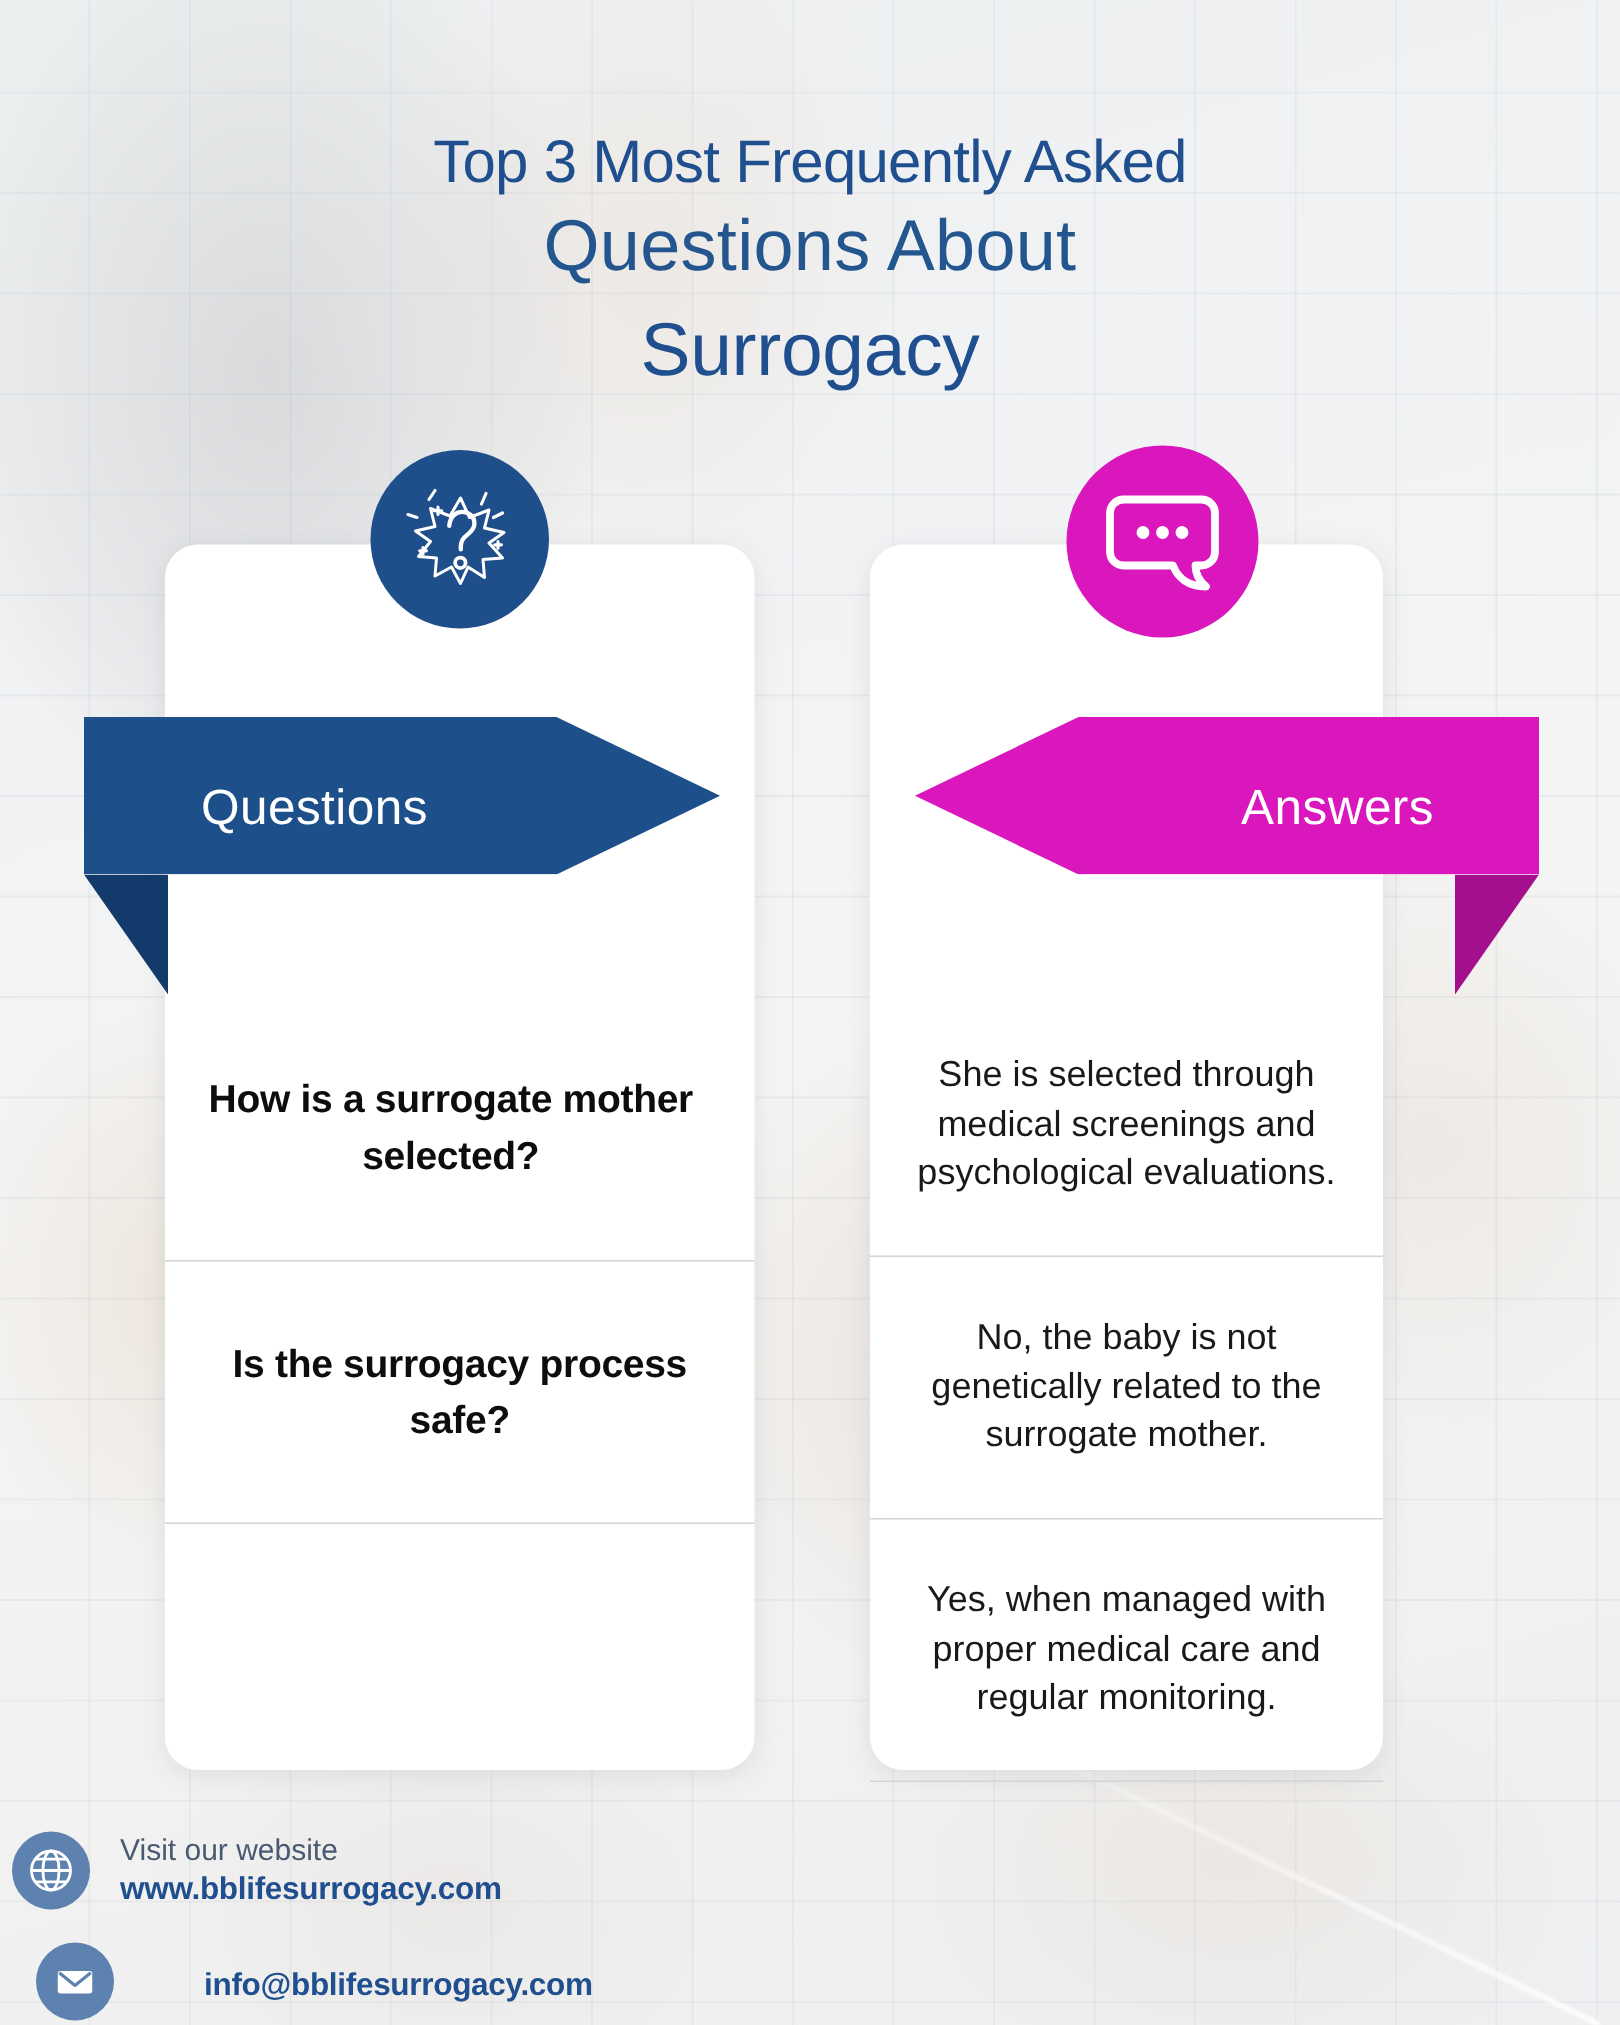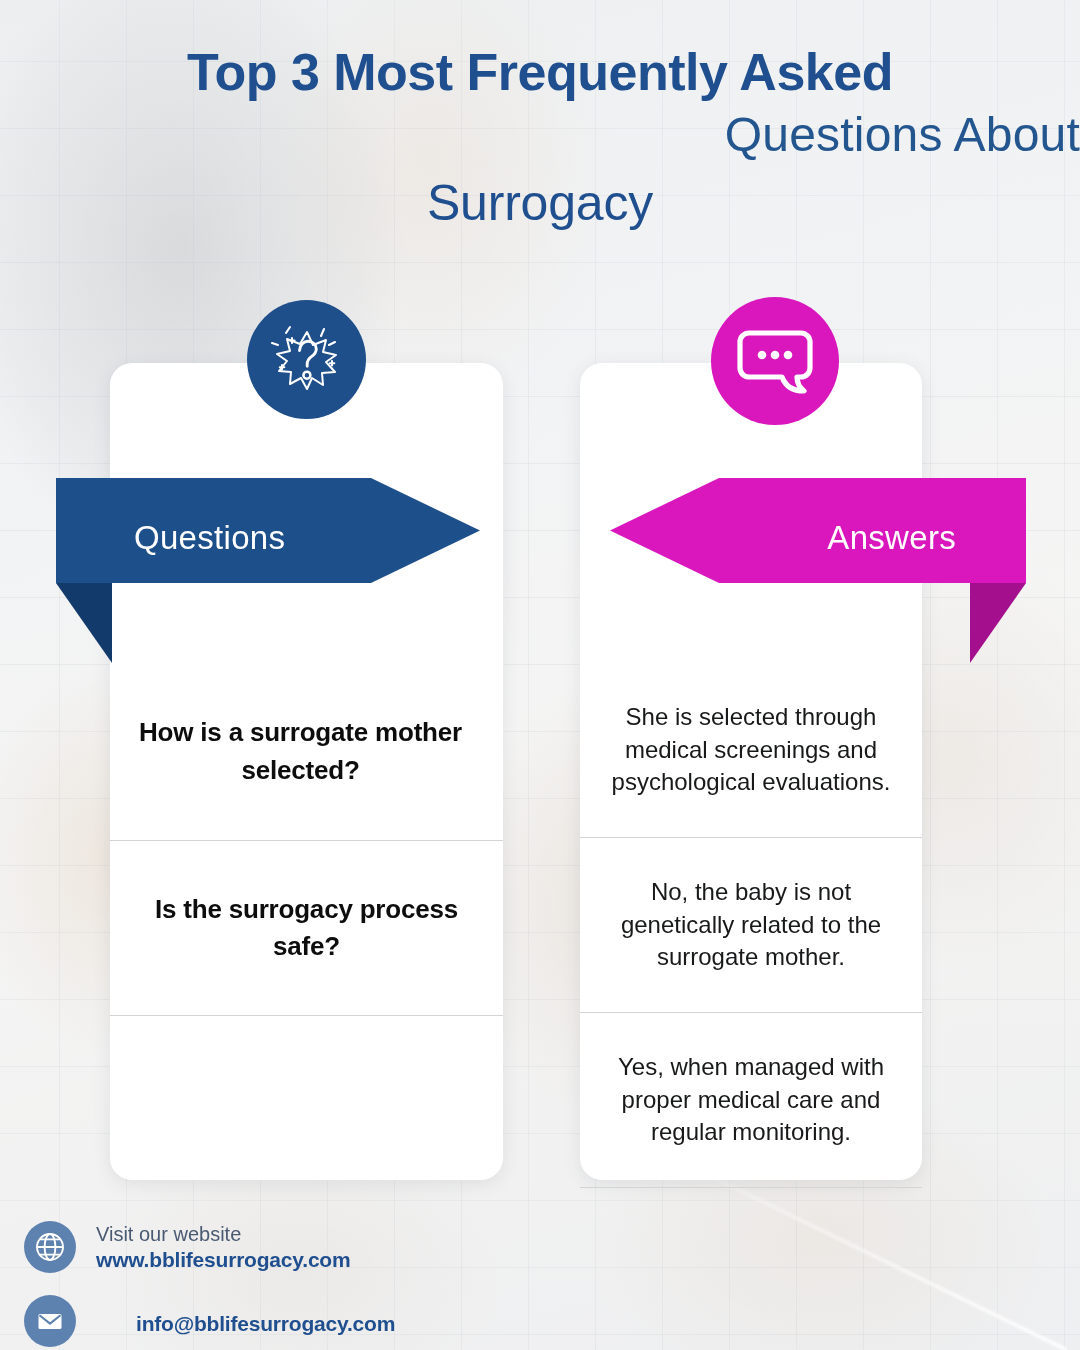--- a/index.html
+++ b/index.html
@@ -44,26 +44,26 @@
     transform:rotate(26deg); transform-origin:0 0;
     filter:blur(1.2px);
   }
 
   
   #title-block {
     position:absolute; top:44px; left:0; width:1080px;
     text-align:center; z-index:3;
   }
   #title-line1 {
-    font-size:52px; font-weight:bold; color:#1f4f8f;
-    letter-spacing:-0.5px; line-height:1.08;
+    font-size:40px; font-weight:normal; color:#1f4f8f;
+    letter-spacing:-0.5px; line-height:1.08;margin-top:43px;
   }
   #title-line2 {
     font-size:48px; font-weight:normal; color:#23558f;
-    line-height:1.45; letter-spacing:0.2px;text-align:right;
+    line-height:1.45; letter-spacing:0.2px;
   }
   #title-line3 {
     font-size:50px; font-weight:normal; color:#1f4f8f;
     line-height:1.35; letter-spacing:-0.2px;
   }
 
   
   .card {
     position:absolute; top:363px; height:817px;
     background:#fff; border-radius:22px;
@@ -144,21 +144,21 @@
     letter-spacing:0.3px;
     margin-top:21px;
   }
   #q-label { left:78px; }
   #a-label { right:70px; }
 
   
   #footer { position:absolute; left:0; top:1205px; width:1080px; height:145px; z-index:4; }
 
   .contact-row { position:absolute; display:flex; align-items:center; }
-  #row-web  { left:24px; top:16px; }
+  #row-web  { left:8px; top:16px; }
   #row-mail { left:24px; top:90px; }
 
   .round-badge {
     width:52px; height:52px; border-radius:50%;
     background:#5e82b0;
     display:flex; align-items:center; justify-content:center;
     flex:0 0 auto;
   }
   .contact-text { margin-left:20px; }
   #web-label {

